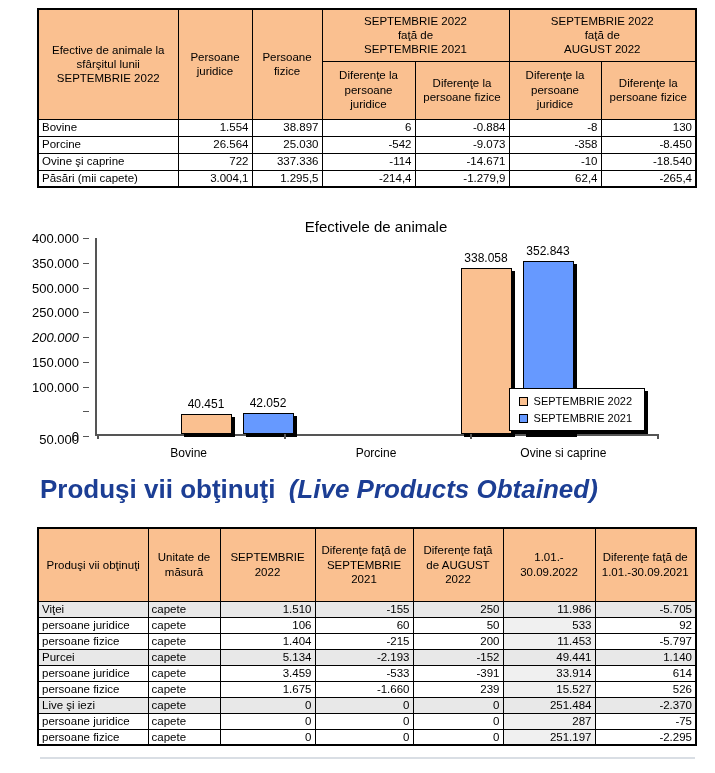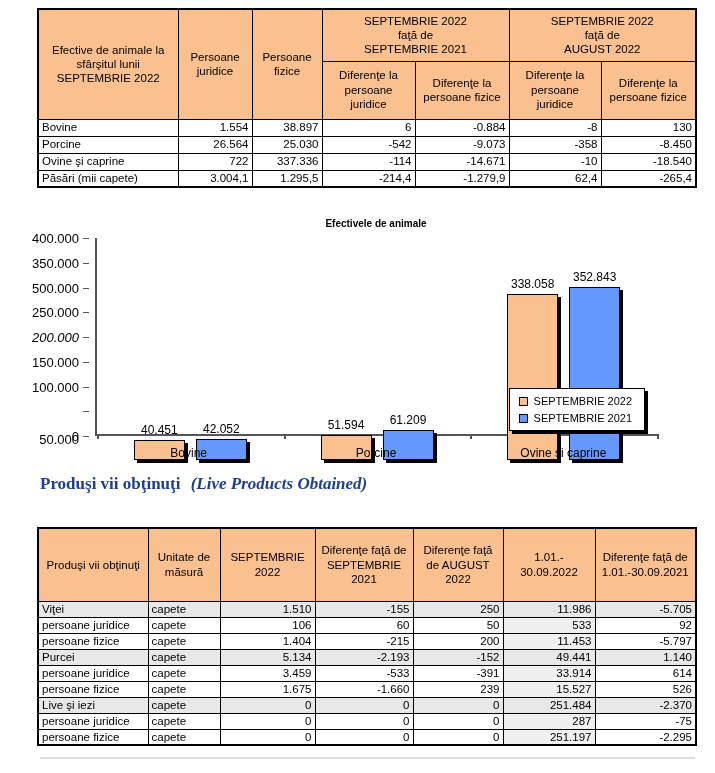--- a/index.html
+++ b/index.html
@@ -29,40 +29,40 @@
   .t2 thead tr{height:73px;}
   .t2 td{border:1px solid #000;height:16px;padding:0 3px;}
   .t2 tr.hl td{background:var(--row-highlight);}
   .t2 td.shade{background:var(--period-col);}
   .t2 tr.hl td.shade{background:var(--row-highlight);}
   td.num{text-align:right;}
   td.lbl,td.unit{text-align:left;}
 
   
   .chart{position:absolute;left:37px;top:214px;width:660px;height:252px;}
-  .chart-title{position:absolute;left:58px;width:562px;top:4px;text-align:center;font-weight:bold;font-size:10px;}
+  .chart-title{position:absolute;left:58px;width:562px;top:4px;text-align:center;font-weight:normal;font-size:15px;}
   .yaxis{position:absolute;left:0;top:24px;width:52px;height:198px;}
   .ytick{position:absolute;right:10px;transform:translateY(-50%);font-size:13px;white-space:nowrap;}
   .ystub{position:absolute;right:0;width:6px;height:0;border-top:1px solid var(--axis-color);}
   .plot{position:absolute;left:58px;top:24px;width:562px;height:198px;
         border-left:2px solid var(--axis-color);border-bottom:2px solid var(--axis-color);display:flex;}
-  .bar-group{flex:1;display:flex;align-items:flex-start;justify-content:center;gap:11px;height:100%;margin-top:26px;}
+  .bar-group{flex:1;display:flex;align-items:flex-start;justify-content:center;gap:11px;height:100%;}
   .bar-wrap{display:flex;flex-direction:column;align-items:center;justify-content:flex-end;height:100%;}
   .bar-label{font-size:12px;margin-bottom:3px;white-space:nowrap;}
   .bar{width:51px;border:1px solid #000;box-shadow:3px 3px 0 #000;}
   .xstub{position:absolute;top:100%;width:2px;height:5px;background:var(--axis-color);}
   .xlabels{position:absolute;left:58px;top:232px;width:562px;display:flex;}
   .xlab{flex:1;text-align:center;font-size:12px;}
   .legend{position:absolute;right:12px;bottom:3px;background:#fff;border:1px solid #000;
           box-shadow:3px 3px 0 #000;padding:6px 12px 6px 9px;z-index:5;display:flex;flex-direction:column;gap:5px;}
   .legend-item{display:flex;align-items:center;font-size:11px;white-space:nowrap;}
   .swatch{width:9px;height:9px;border:1px solid #000;margin-right:6px;flex:0 0 auto;}
 
   
-  .heading{position:absolute;left:40px;top:474px;font-size:17px;font-weight:bold;color:var(--heading-text);font-family:Liberation Serif, serif;}
+  .heading{position:absolute;left:40px;top:474px;font-size:26px;font-weight:bold;color:var(--heading-text);}
   .h-sub{font-style:italic;margin-left:6px;}
   .bottom-rule{position:absolute;left:40px;top:757px;width:655px;border-top:2px solid var(--rule-color);}
 </style>
 </head>
 <body>
 
 <div class="page">
 
   <table class="t1">
     <colgroup>
@@ -177,30 +177,20 @@
             <div class="bar-label">40.451</div>
             <div class="bar" style="height: 10.1128%; background: rgb(250, 192, 144);"></div>
           </div>
           <div class="bar-wrap">
             <div class="bar-label">42.052</div>
             <div class="bar" style="height: 10.513%; background: rgb(102, 153, 255);"></div>
           </div>
         </div>
         <div class="bar-group">
           <div class="bar-wrap">
-            <div class="bar-label">51.594</div>
-            <div class="bar" style="height: 12.8985%; background: rgb(250, 192, 144);"></div>
-          </div>
-          <div class="bar-wrap">
-            <div class="bar-label">61.209</div>
-            <div class="bar" style="height: 15.3023%; background: rgb(102, 153, 255);"></div>
-          </div>
-        </div>
-        <div class="bar-group">
-          <div class="bar-wrap">
             <div class="bar-label">338.058</div>
             <div class="bar" style="height: 84.5145%; background: rgb(250, 192, 144);"></div>
           </div>
           <div class="bar-wrap">
             <div class="bar-label">352.843</div>
             <div class="bar" style="height: 88.2108%; background: rgb(102, 153, 255);"></div>
           </div>
         </div>
         <div class="xstub" style="left: 0%;"></div>
         <div class="xstub" style="left: 33.333%;"></div>

